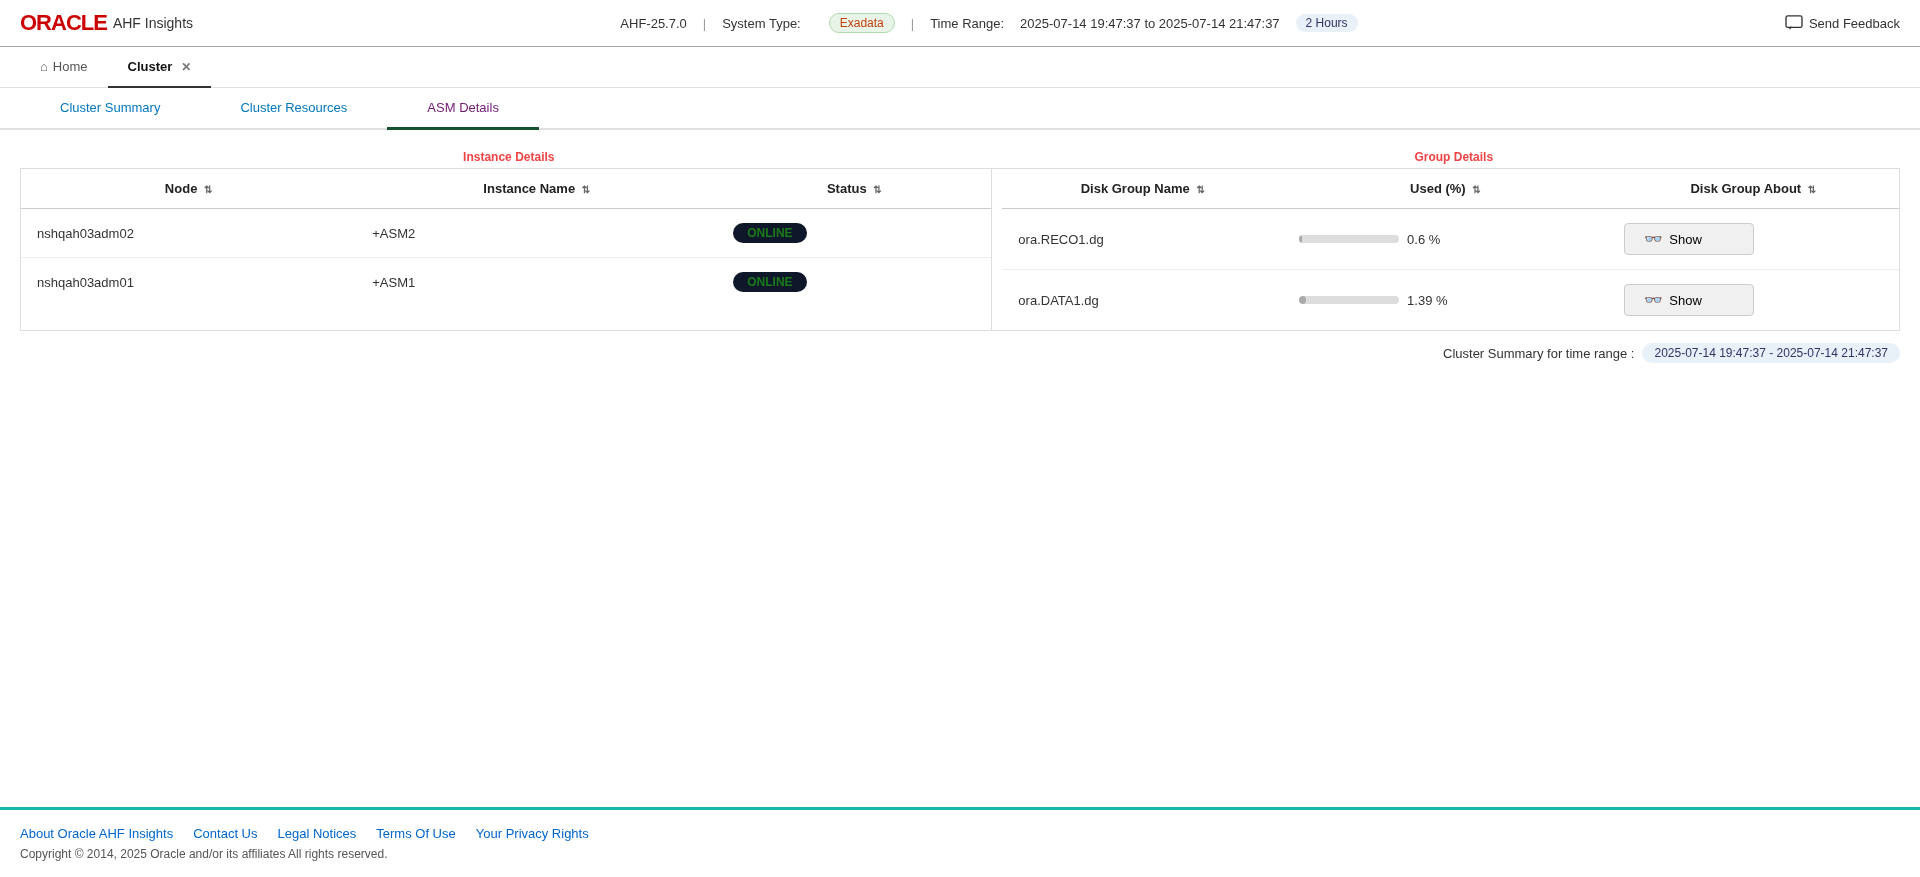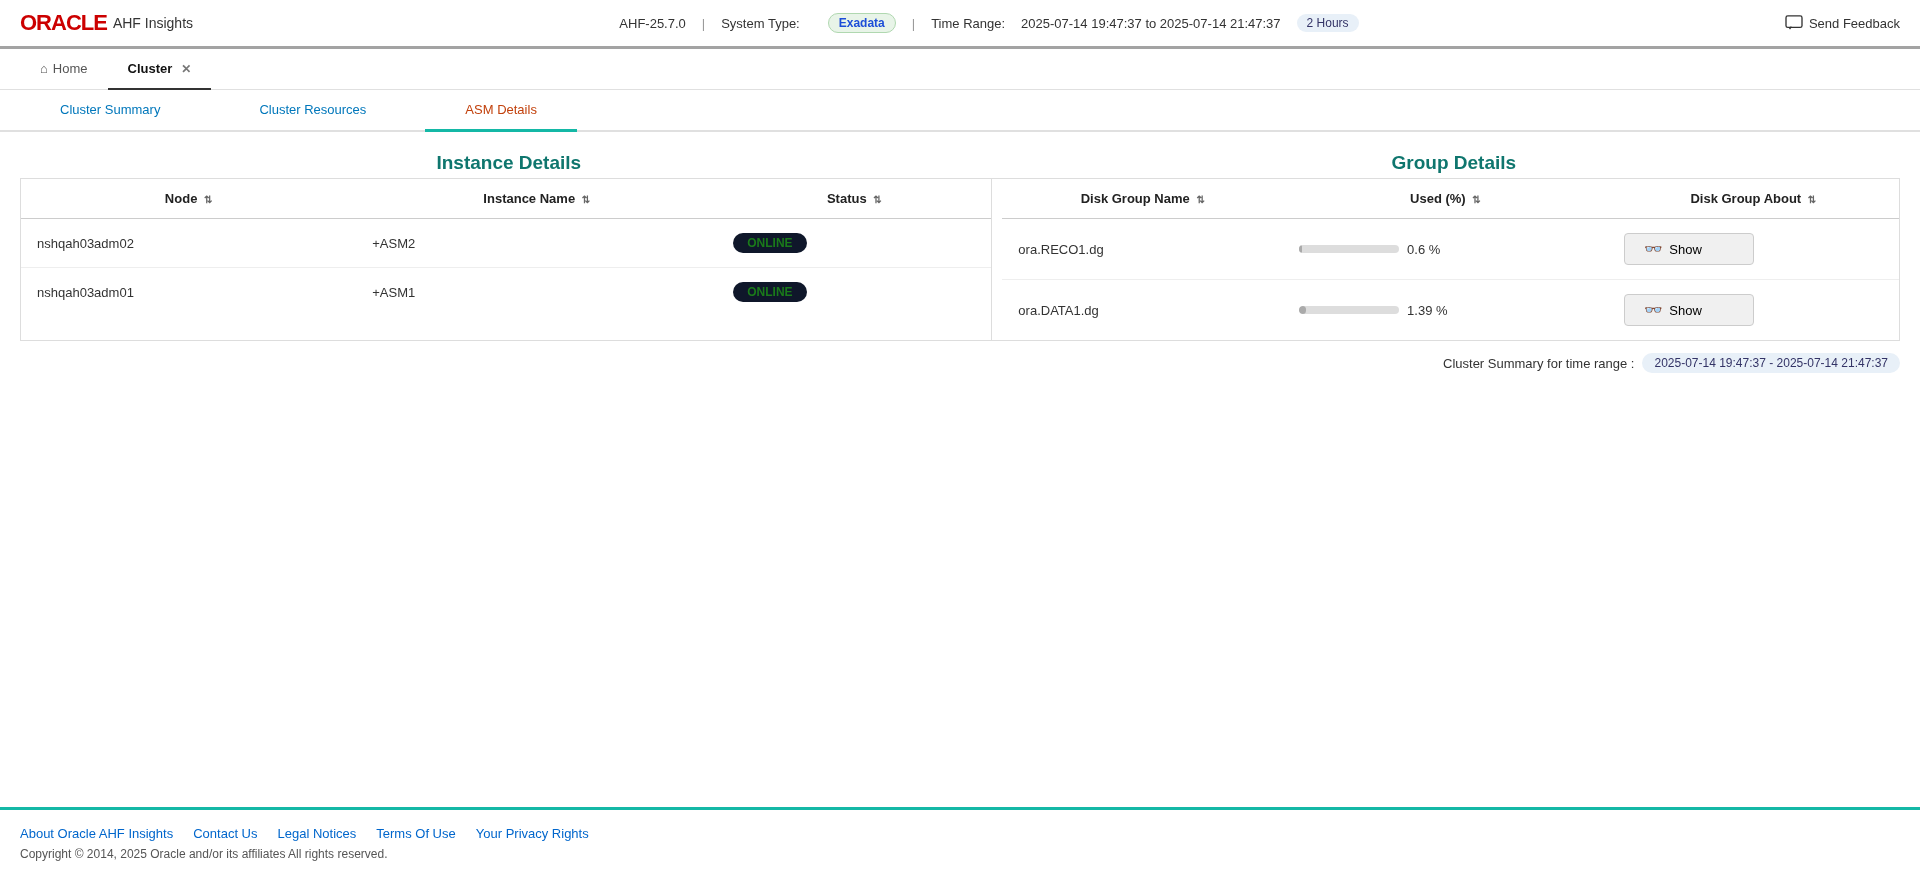--- a/index.html
+++ b/index.html
@@ -1,31 +1,31 @@
 <!DOCTYPE html>
 <html><head>
   <meta charset="utf-8">
   <style>
     * { box-sizing: border-box; margin: 0; padding: 0; }
     body { font-family: Arial, sans-serif; font-size: 13px; color: #333; background: #fff; min-height: 877px; display: flex; flex-direction: column; }
 
     
     .header {
       display: flex; align-items: center; padding: 10px 20px;
-      border-bottom: 3px solid #a3a3a3; background: #fff;
+      border-bottom: 1px solid #a3a3a3; background: #fff;
       justify-content: space-between;
     }
     .header-logo { display: flex; align-items: center; gap: 6px; }
     .oracle-text { color: #c00; font-size: 22px; font-weight: bold; letter-spacing: -1px; }
     .ahf-text { color: #333; font-size: 14px; font-weight: normal; }
     .header-center { display: flex; align-items: center; gap: 16px; font-size: 13px; }
     .header-center .sep { color: #999; }
     .system-type-badge {
-      background: #e8f4e8; color: #1d4ed8; border: 1px solid #b0d8b0;
-      border-radius: 12px; padding: 2px 10px; font-size: 12px; font-weight: bold; margin-left: 12px;
+      background: #e8f4e8; color: #c2410c; border: 1px solid #b0d8b0;
+      border-radius: 12px; padding: 2px 10px; font-size: 12px; font-weight: normal; margin-left: 12px;
     }
     .time-range-badge {
       background: #e8f0f8; color: #336; border-radius: 12px;
       padding: 2px 10px; font-size: 12px;
     }
     .header-right { display: flex; align-items: center; gap: 6px; font-size: 13px; color: #333; cursor: pointer; }
 
     
     .nav-tabs {
       display: flex; align-items: flex-end; padding: 0 20px;
@@ -35,36 +35,36 @@
       padding: 12px 20px; cursor: pointer; font-size: 13px; color: #555;
       border-bottom: 2px solid transparent; margin-bottom: -1px;
       display: flex; align-items: center; gap: 5px;
     }
     .nav-tab.active { border-bottom: 2px solid #333; font-weight: bold; color: #111; }
     .nav-tab .close-btn { font-size: 12px; color: #777; margin-left: 4px; }
 
     
     .sub-tabs {
       display: flex; align-items: center; padding: 0 20px;
-      border-bottom: 2px solid #e0e0e0; background: #fff; gap: 19px;
+      border-bottom: 2px solid #e0e0e0; background: #fff;
     }
     .sub-tab {
       padding: 12px 40px; cursor: pointer; font-size: 13px;
       color: #0077bb; border-bottom: 3px solid transparent;
       margin-bottom: -2px;
     }
-    .sub-tab.active { border-bottom: 3px solid #14b8a6; color: #c2410c; }
+    .sub-tab.active { border-bottom: 3px solid #14532d; color: #701a75; }
 
     
     .content { padding: 20px; flex: 1; }
 
     
     .section-headers { display: flex; margin-bottom: 4px; }
     .section-label {
-      font-weight: bold; font-size: 19px; color: #0f766e; text-align: center;
+      font-weight: bold; font-size: 12px; color: #ef4444; text-align: center;
     }
     .instance-section { width: 52%; }
     .group-section { width: 48%; padding-left: 10px; }
 
     
     .tables-row { display: flex; gap: 10px; border: 1px solid #ddd; }
     .instance-table-wrap { width: 52%; border-right: 1px solid #ddd; }
     .group-table-wrap { width: 48%; }
 
     table { width: 100%; border-collapse: collapse; }

